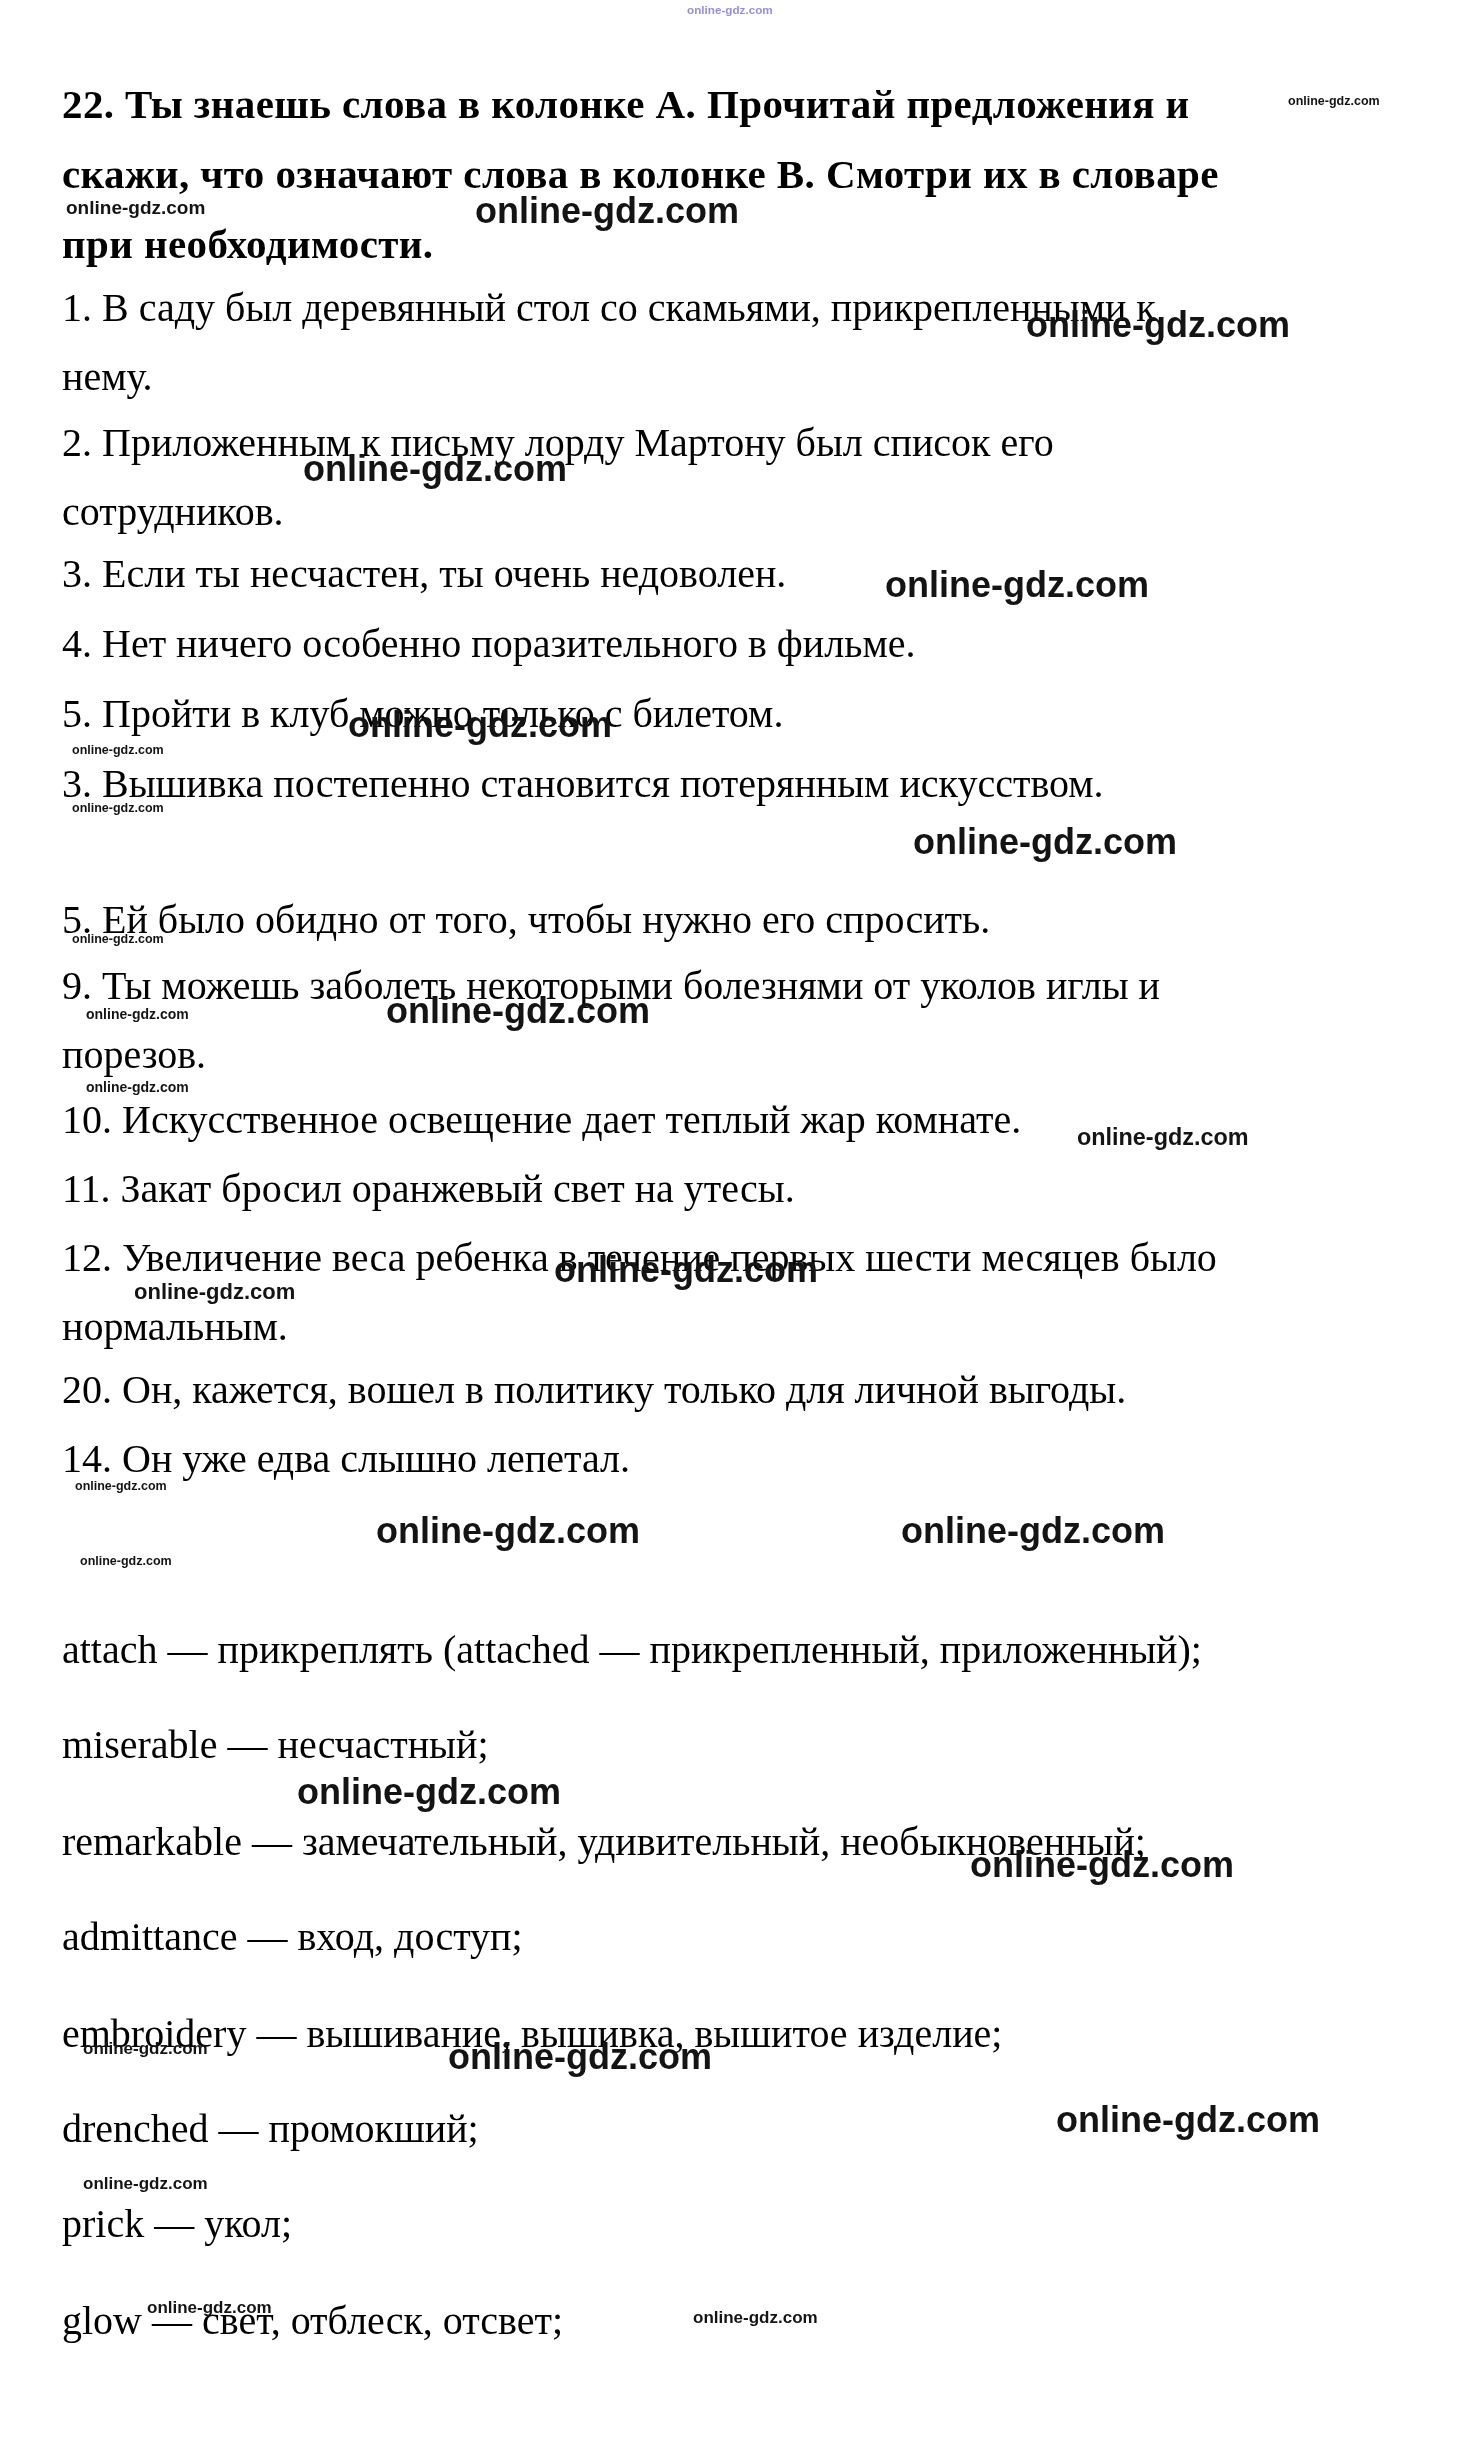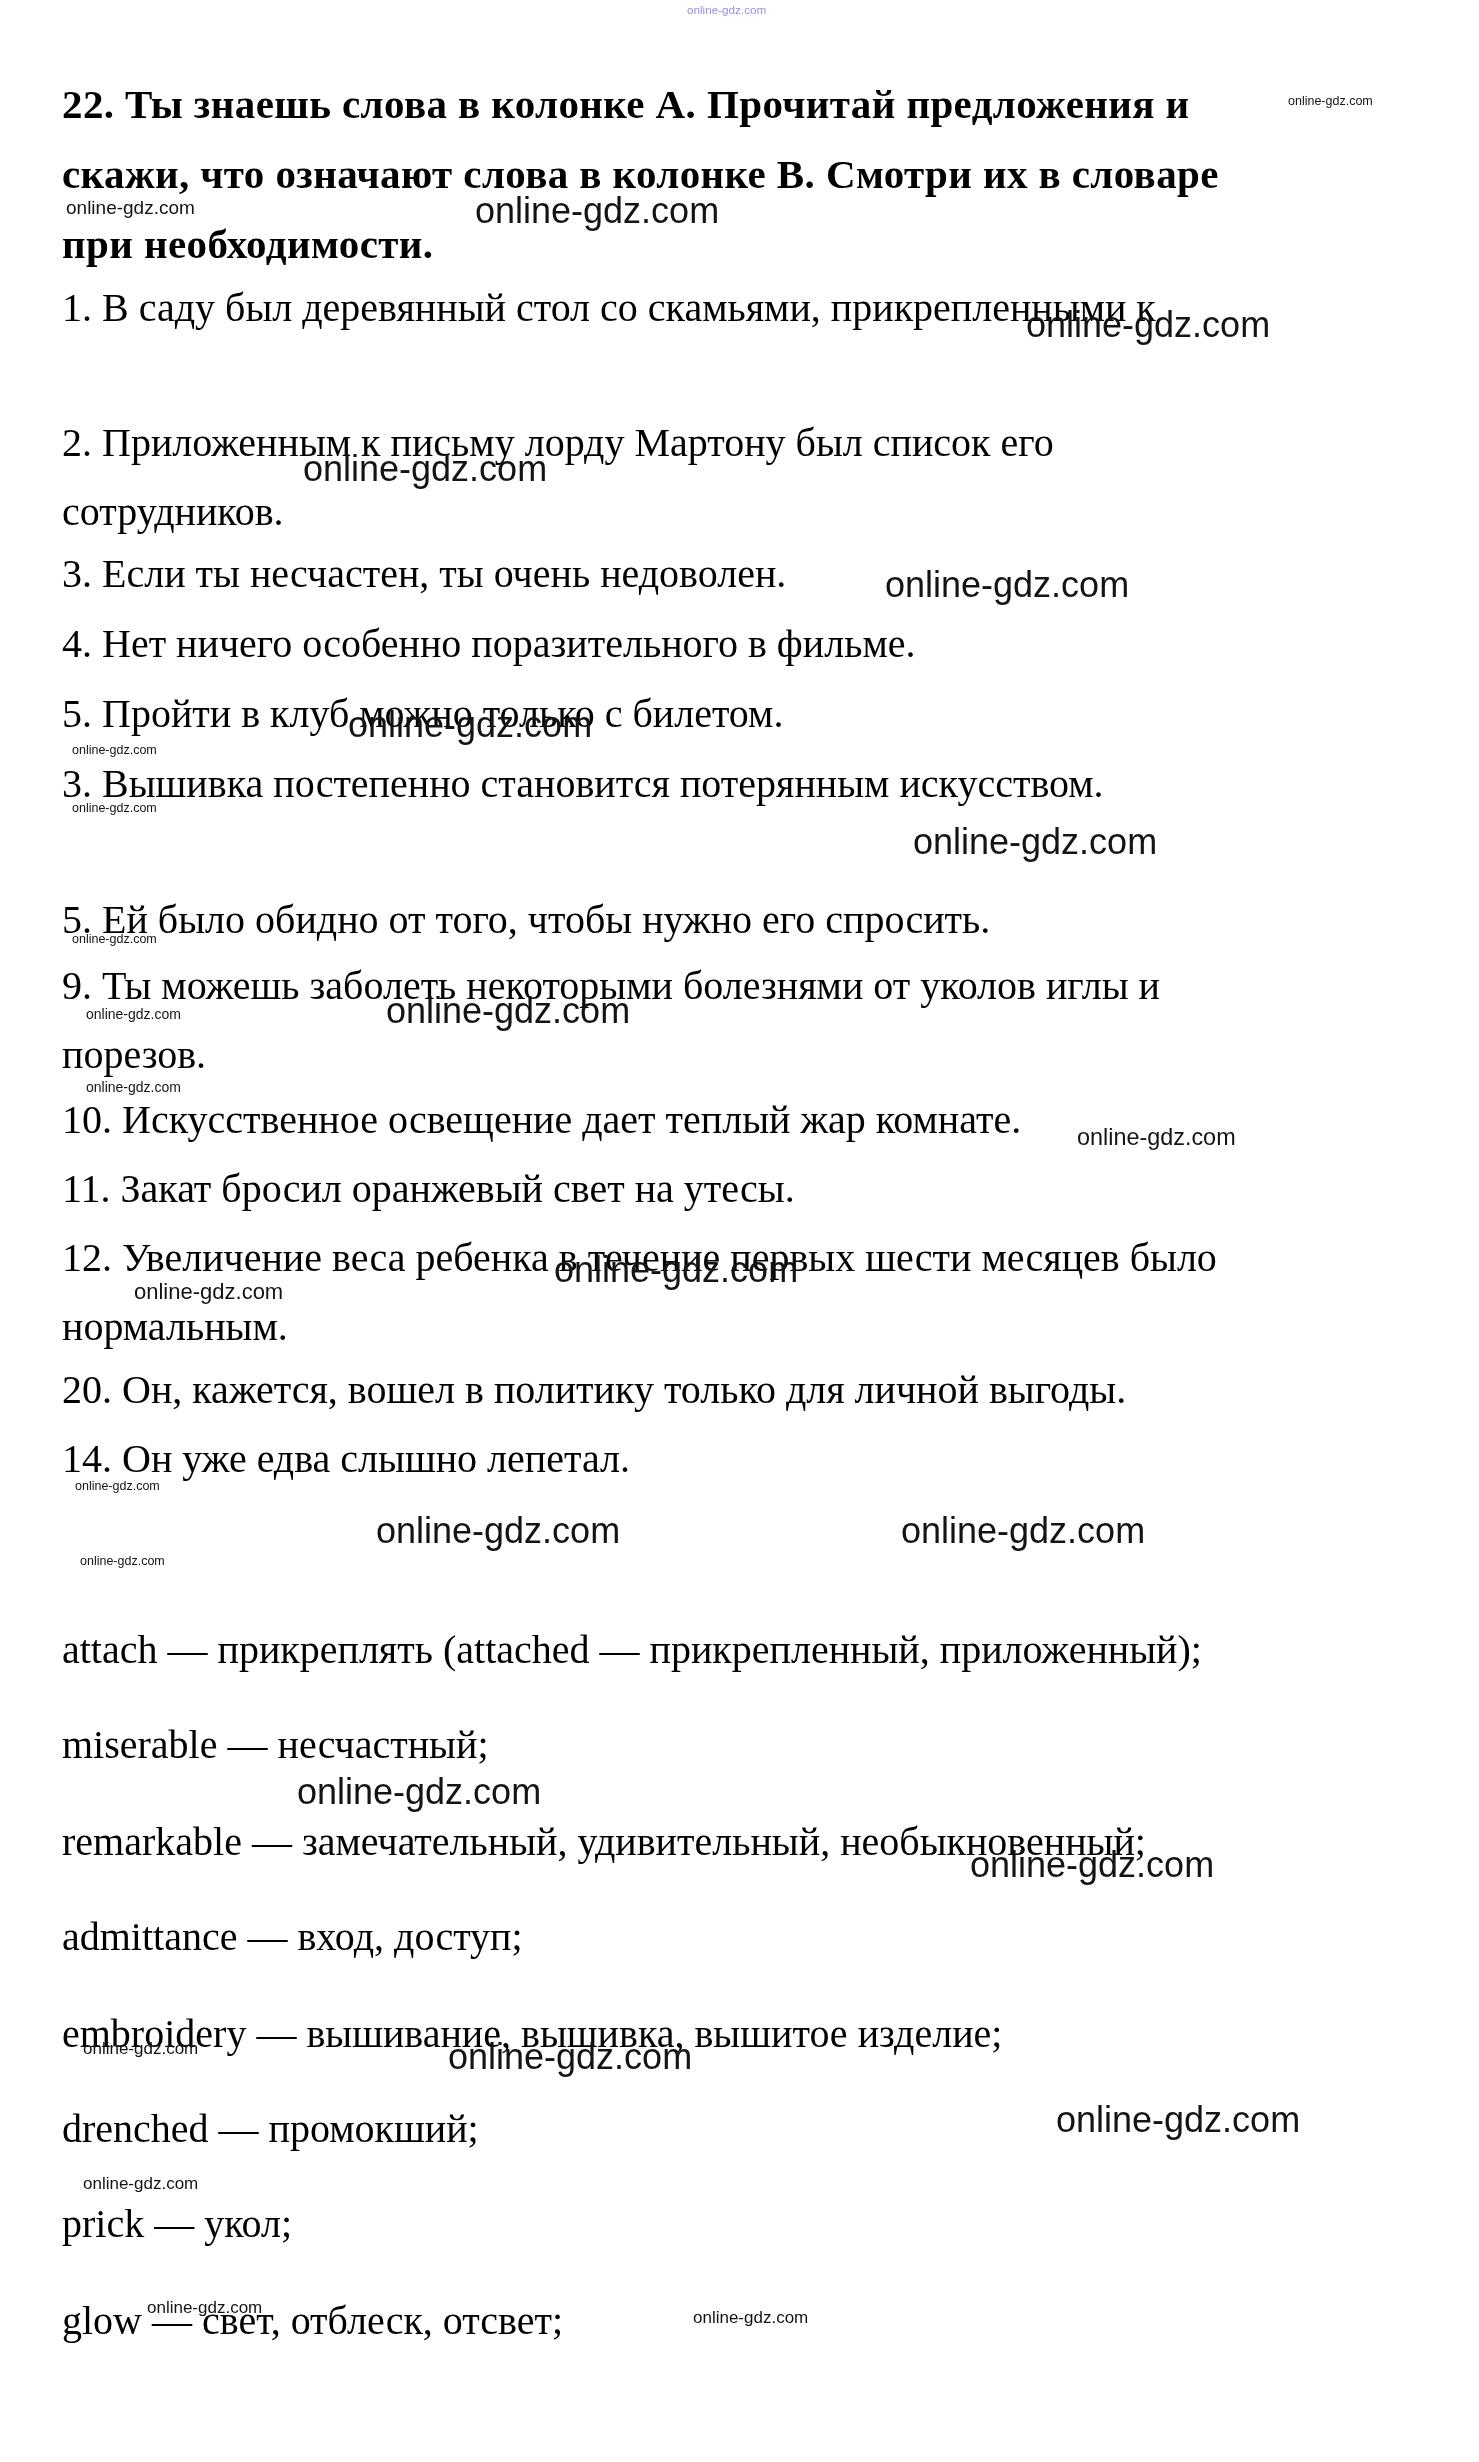--- a/index.html
+++ b/index.html
@@ -23,39 +23,40 @@
   .hline { line-height: 70px; white-space: nowrap; }
   .para {
     position: absolute;
     left: 62px;
     font-size: 40px;
   }
   .tline { line-height: 69px; white-space: nowrap; }
   .wm {
     position: absolute;
     font-family: "Liberation Sans", sans-serif;
-    font-weight: 400;
+    font-weight: 700;
     color: #141414;
     white-space: nowrap;
   }
   .wm-purple { color: #8679e0; opacity: 0.85; }
 </style>
 </head>
 <body>
 
 <div class="page">
 
   <div class="heading">
     <div class="hline">22. Ты знаешь слова в колонке А. Прочитай предложения и</div>
     <div class="hline">скажи, что означают слова в колонке В. Смотри их в словаре</div>
     <div class="hline">при необходимости.</div>
   </div>
 
   <div class="para" style="top:273px">
     <div class="tline">1. В саду был деревянный стол со скамьями, прикрепленными к</div>
+    <div class="tline">нему.</div>
   </div>
   <div class="para" style="top:408px">
     <div class="tline">2. Приложенным к письму лорду Мартону был список его</div>
     <div class="tline">сотрудников.</div>
   </div>
   <div class="para" style="top:539px">
     <div class="tline">3. Если ты несчастен, ты очень недоволен.</div>
   </div>
   <div class="para" style="top:609px">
     <div class="tline">4. Нет ничего особенно поразительного в фильме.</div>

